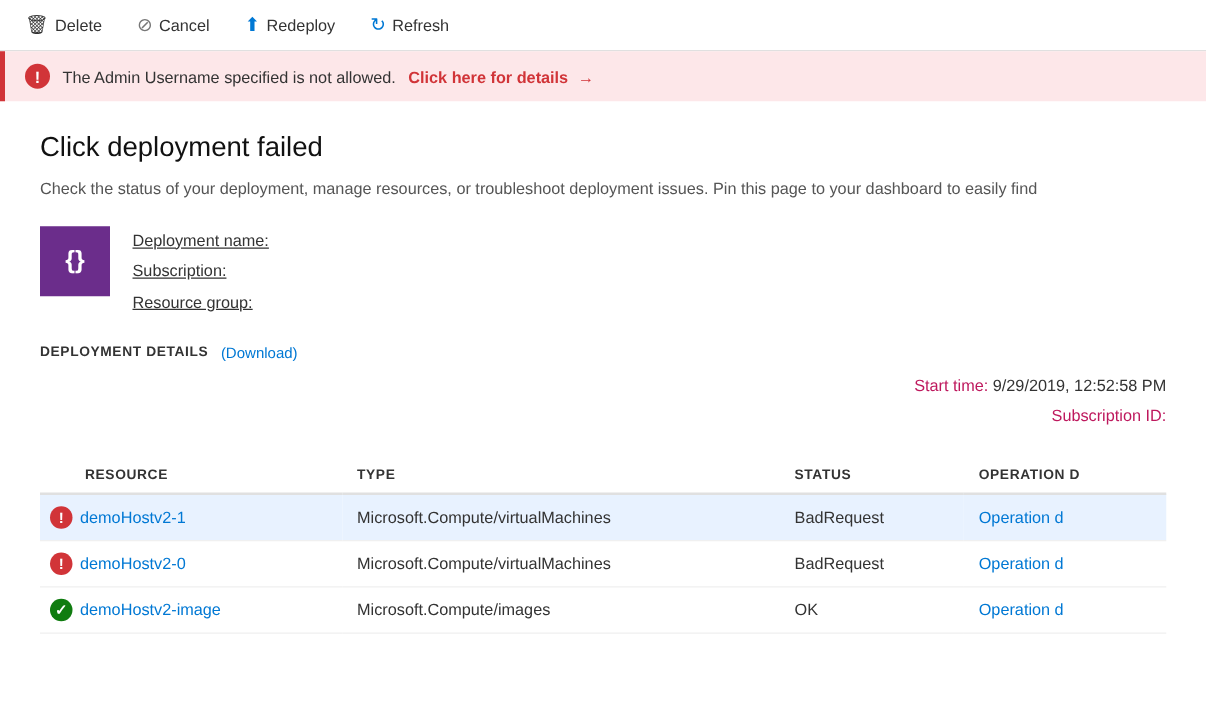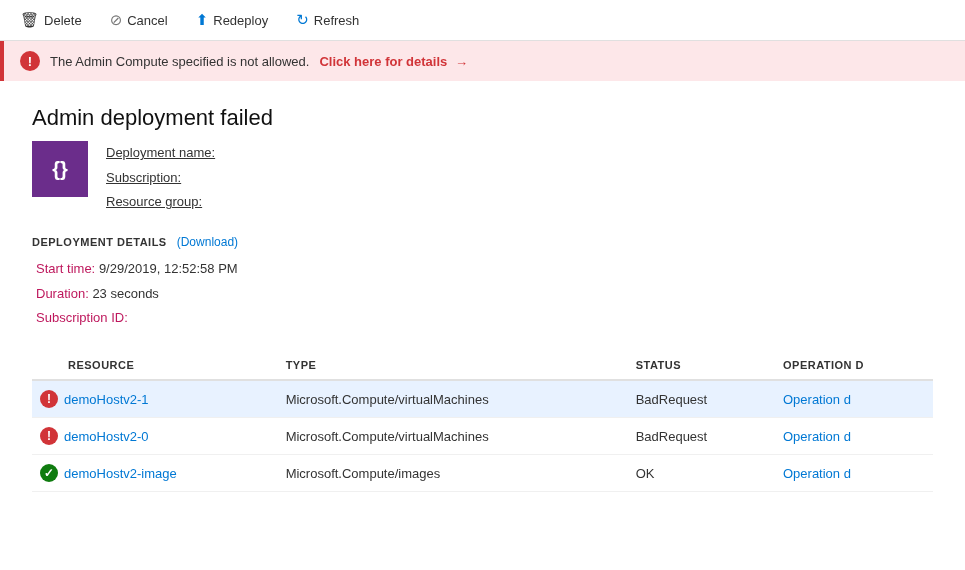--- a/index.html
+++ b/index.html
@@ -111,20 +111,21 @@
       line-height: 1.9;
     }
     .deployment-meta span {
       color: #333;
       text-decoration: underline;
     }
 
     
     .deployment-details-section {
       margin-bottom: 20px;
+      text-align: right;
     }
     .details-header {
       display: flex;
       align-items: center;
       gap: 10px;
       margin-bottom: 8px;
     }
     .details-title {
       font-size: 11px;
       font-weight: 700;
@@ -237,29 +238,30 @@
     <span>Redeploy</span>
   </button>
   <button class="toolbar-btn">
     <span class="icon-refresh">↻</span>
     <span>Refresh</span>
   </button>
 </div>
 
 <div class="error-banner">
   <div class="error-icon">!</div>
-  <span>The Admin Compute specified is not allowed.</span>
+  <span>The Admin Username specified is not allowed.</span>
   <a class="error-link">
     <span>Click here for details</span>
     <span class="error-arrow">→</span>
   </a>
 </div>
 
 <div class="main-content">
-  <h1 class="deployment-title">Admin deployment failed</h1>
+  <h1 class="deployment-title">Click deployment failed</h1>
+  <p class="deployment-subtitle">Check the status of your deployment, manage resources, or troubleshoot deployment issues. Pin this page to your dashboard to easily find</p>
 
   <div class="deployment-info-row">
     <div class="deployment-icon-box">
       <span style="font-size:20px;font-weight:bold;">{}</span>
     </div>
     <div class="deployment-meta">
       <div>
         <span>Deployment name:</span>
       </div>
       <div>
@@ -273,24 +275,20 @@
 
   <div class="deployment-details-section">
     <div class="details-header">
       <span class="details-title">DEPLOYMENT DETAILS</span>
       <a class="details-download">(Download)</a>
     </div>
     <div class="details-body">
       <div>
         <span class="label">Start time:</span>
         <span class="value">9/29/2019, 12:52:58 PM</span>
-      </div>
-      <div>
-        <span class="label">Duration:</span>
-        <span class="value">23 seconds</span>
       </div>
       <div>
         <span class="label">Subscription ID:</span>
         <span class="value"></span>
       </div>
     </div>
   </div>
 
   <table class="resource-table">
     <thead>

